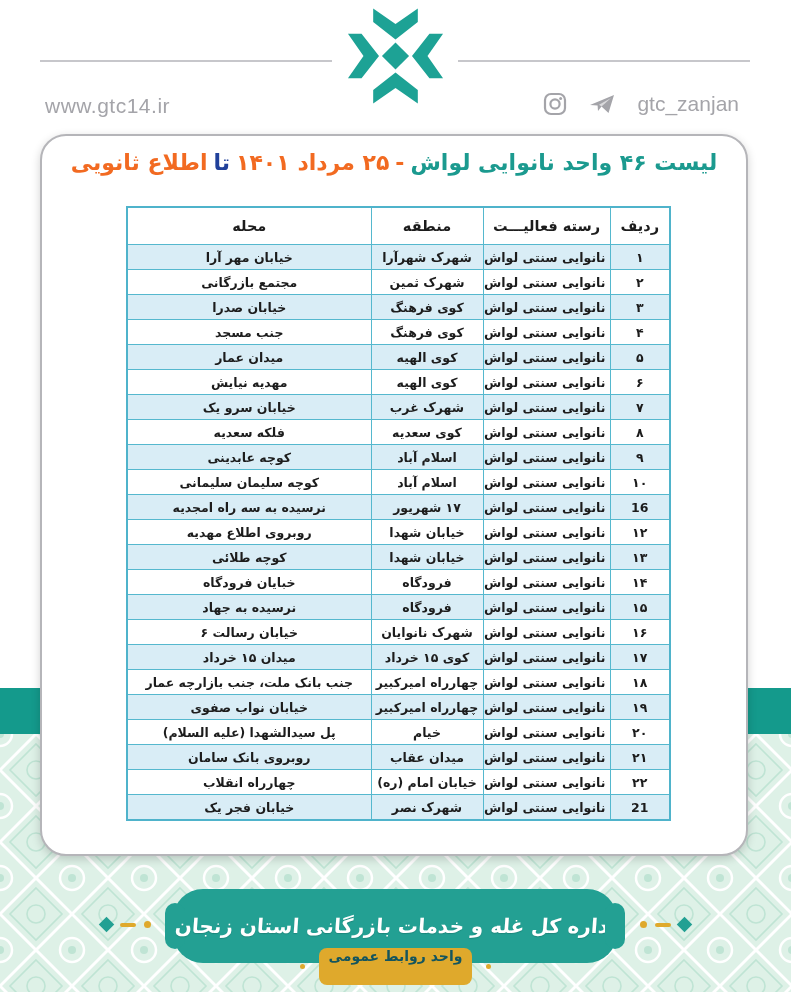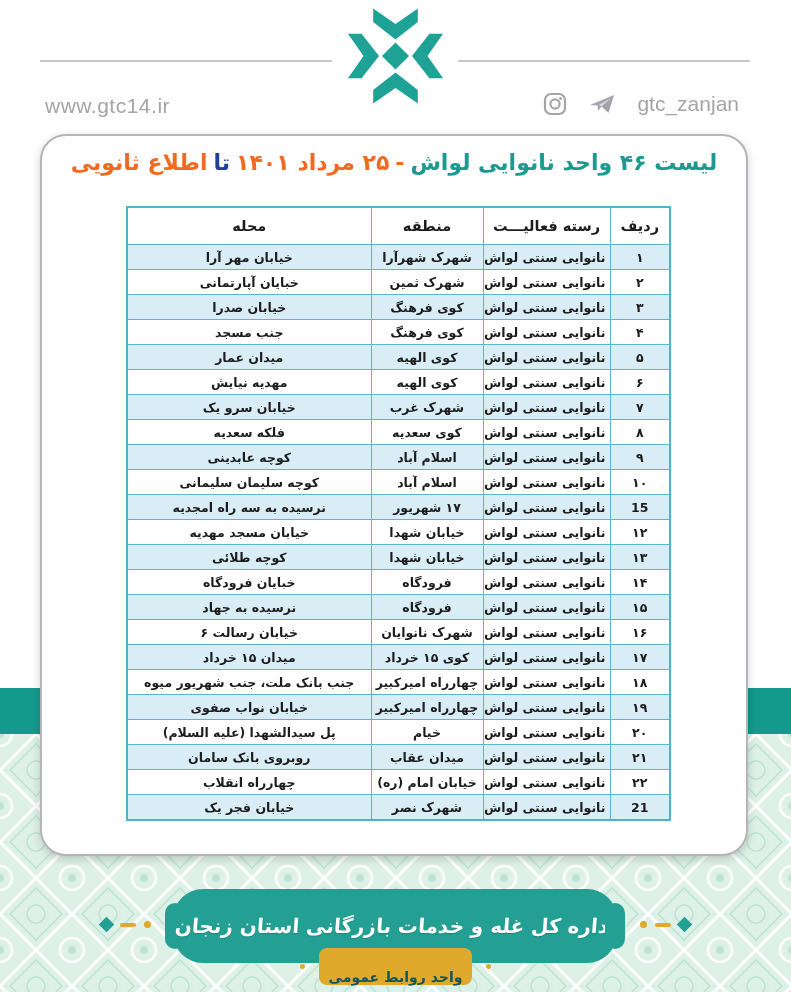--- a/index.html
+++ b/index.html
@@ -52,21 +52,21 @@
   .banner{position:absolute;left:173px;top:889px;width:444px;height:74px;
           background:#23a093;border-radius:30px;z-index:5;
           display:flex;align-items:center;justify-content:center;}
   .banner:before,.banner:after{content:"";position:absolute;top:14px;width:20px;height:46px;
           background:#23a093;border-radius:10px;}
   .banner:before{left:-8px;}
   .banner:after{right:-8px;}
   .banner-text{color:#ffffff;font-size:20px;font-weight:bold;direction:rtl;white-space:nowrap;
                transform:skewX(-4deg);text-shadow:0 1px 1px rgba(0,0,0,.15);}
   .ribbon{position:absolute;left:319px;top:948px;width:153px;height:37px;background:#dfa92c;
-          border-radius:8px;z-index:6;display:flex;align-items:flex-end;justify-content:center;}
+          border-radius:8px;z-index:6;display:flex;align-items:flex-start;justify-content:center;}
   .ribbon-text{color:#14555e;font-size:14px;font-weight:bold;direction:rtl;white-space:nowrap;}
 
   
   .orn{position:absolute;z-index:5;}
   .orn-dash{width:16px;height:4px;border-radius:2px;background:#dfa92c;top:923px;}
   .orn-dot{width:7px;height:7px;border-radius:50%;background:#dfa92c;top:921px;}
   .orn-diamond{width:11px;height:11px;background:#23a093;transform:rotate(45deg);top:919px;}
   .orn-mini{width:5px;height:5px;border-radius:50%;background:#dfa92c;top:964px;}
 </style>
 </head>
@@ -156,21 +156,21 @@
             <tr>
               <td class="no-cell">۱</td>
               <td>نانوایی سنتی لواش</td>
               <td>شهرک شهرآرا</td>
               <td>خیابان مهر آرا</td>
             </tr>
             <tr>
               <td class="no-cell">۲</td>
               <td>نانوایی سنتی لواش</td>
               <td>شهرک ثمین</td>
-              <td>خبایان آپارتمانی</td>
+              <td>مجتمع بازرگانی</td>
             </tr>
             <tr>
               <td class="no-cell">۳</td>
               <td>نانوایی سنتی لواش</td>
               <td>کوی فرهنگ</td>
               <td>خیابان صدرا</td>
             </tr>
             <tr>
               <td class="no-cell">۴</td>
               <td>نانوایی سنتی لواش</td>
@@ -207,30 +207,30 @@
               <td>اسلام آباد</td>
               <td>کوچه عابدینی</td>
             </tr>
             <tr>
               <td class="no-cell">۱۰</td>
               <td>نانوایی سنتی لواش</td>
               <td>اسلام آباد</td>
               <td>کوچه سلیمان سلیمانی</td>
             </tr>
             <tr>
-              <td class="no-cell">15</td>
+              <td class="no-cell">16</td>
               <td>نانوایی سنتی لواش</td>
               <td>۱۷ شهریور</td>
               <td>نرسیده به سه راه امجدیه</td>
             </tr>
             <tr>
               <td class="no-cell">۱۲</td>
               <td>نانوایی سنتی لواش</td>
               <td>خیابان شهدا</td>
-              <td>خیابان مسجد مهدیه</td>
+              <td>روبروی اطلاع مهدیه</td>
             </tr>
             <tr>
               <td class="no-cell">۱۳</td>
               <td>نانوایی سنتی لواش</td>
               <td>خیابان شهدا</td>
               <td>کوچه طلائی</td>
             </tr>
             <tr>
               <td class="no-cell">۱۴</td>
               <td>نانوایی سنتی لواش</td>
@@ -252,21 +252,21 @@
             <tr>
               <td class="no-cell">۱۷</td>
               <td>نانوایی سنتی لواش</td>
               <td>کوی ۱۵ خرداد</td>
               <td>میدان ۱۵ خرداد</td>
             </tr>
             <tr>
               <td class="no-cell">۱۸</td>
               <td>نانوایی سنتی لواش</td>
               <td>چهارراه امیرکبیر</td>
-              <td>جنب بانک ملت، جنب شهریور میوه</td>
+              <td>جنب بانک ملت، جنب بازارچه عمار</td>
             </tr>
             <tr>
               <td class="no-cell">۱۹</td>
               <td>نانوایی سنتی لواش</td>
               <td>چهارراه امیرکبیر</td>
               <td>خیابان نواب صفوی</td>
             </tr>
             <tr>
               <td class="no-cell">۲۰</td>
               <td>نانوایی سنتی لواش</td>

